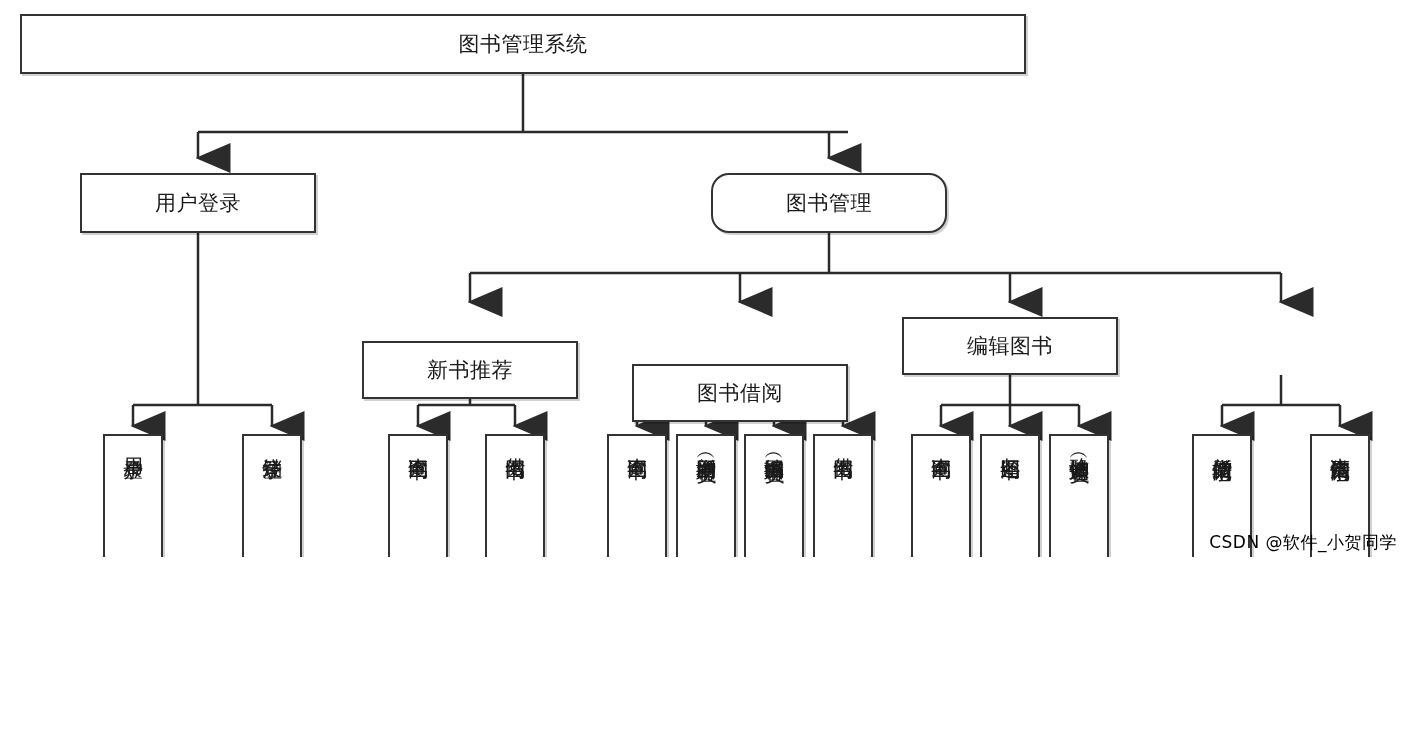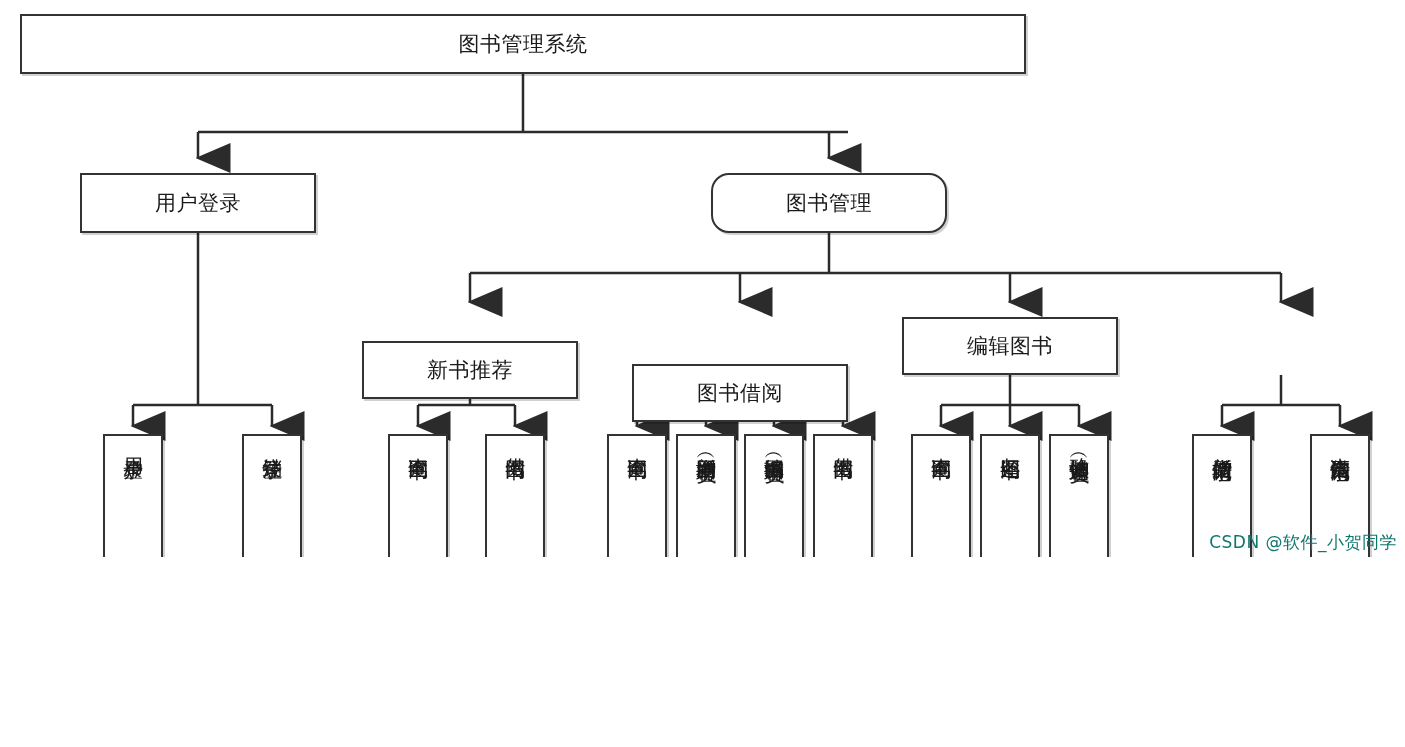--- a/index.html
+++ b/index.html
@@ -56,21 +56,21 @@
     font-size: 20px;
     line-height: 1.18;
     letter-spacing: 1px;
     white-space: nowrap;
   }
   .watermark {
     position: absolute;
     right: 8px;
     bottom: 3px;
     font-size: 17px;
-    color: #0f766e;
+    color: #000000;
     letter-spacing: 0.5px;
     z-index: 5;
     white-space: nowrap;
   }
 </style>
 </head>
 <body>
 
 <div id="canvas">
 

